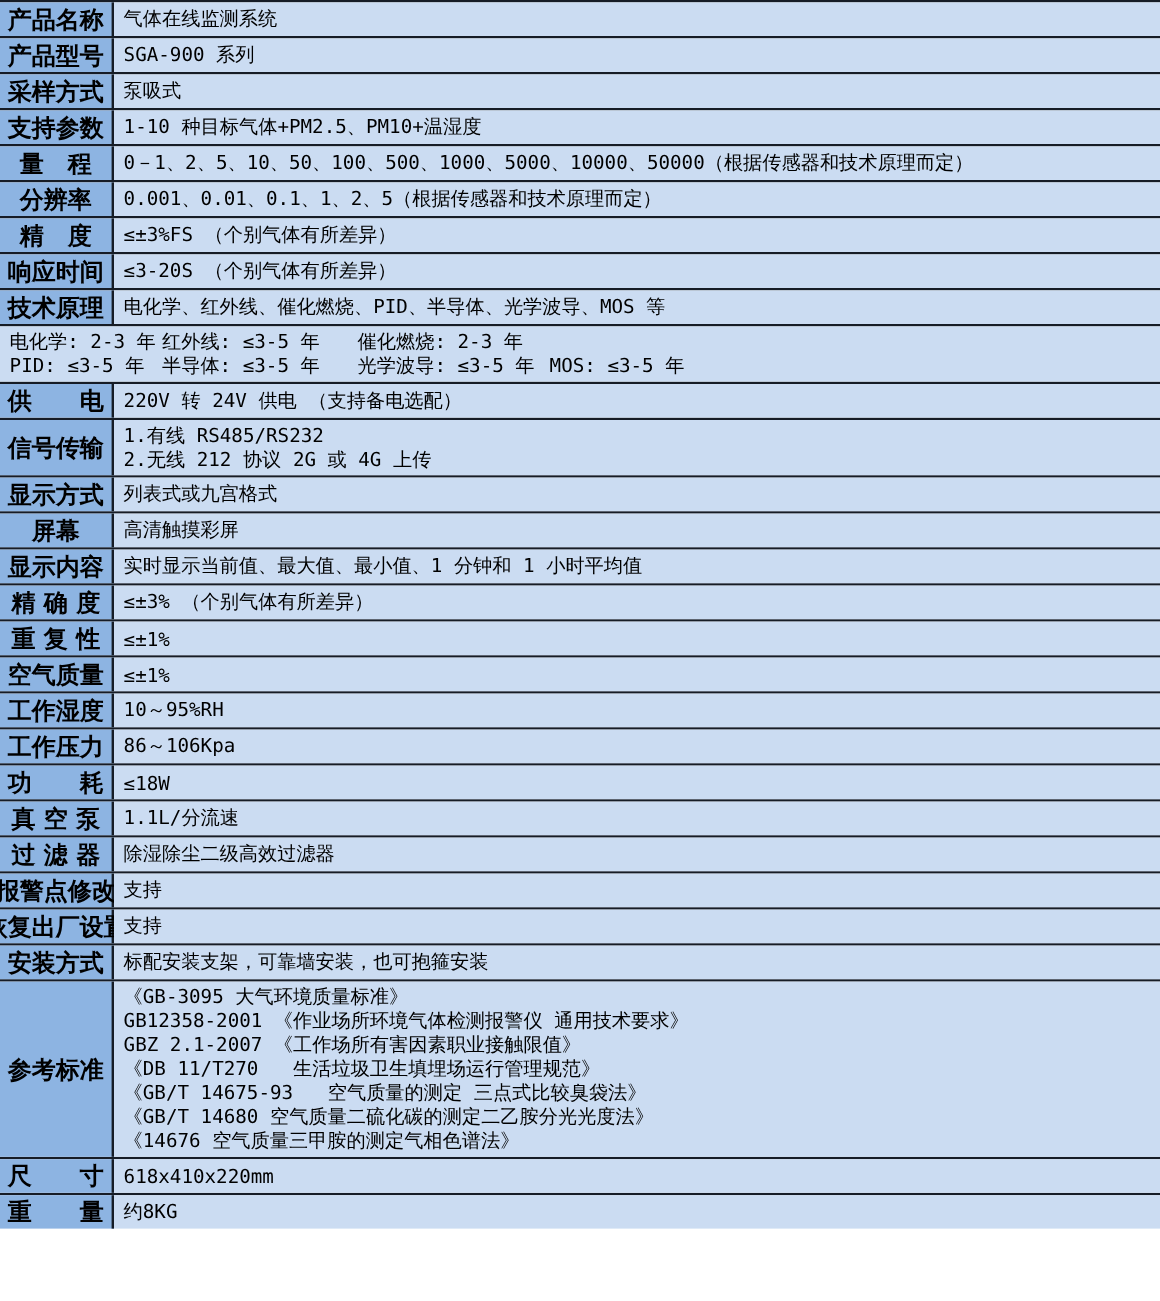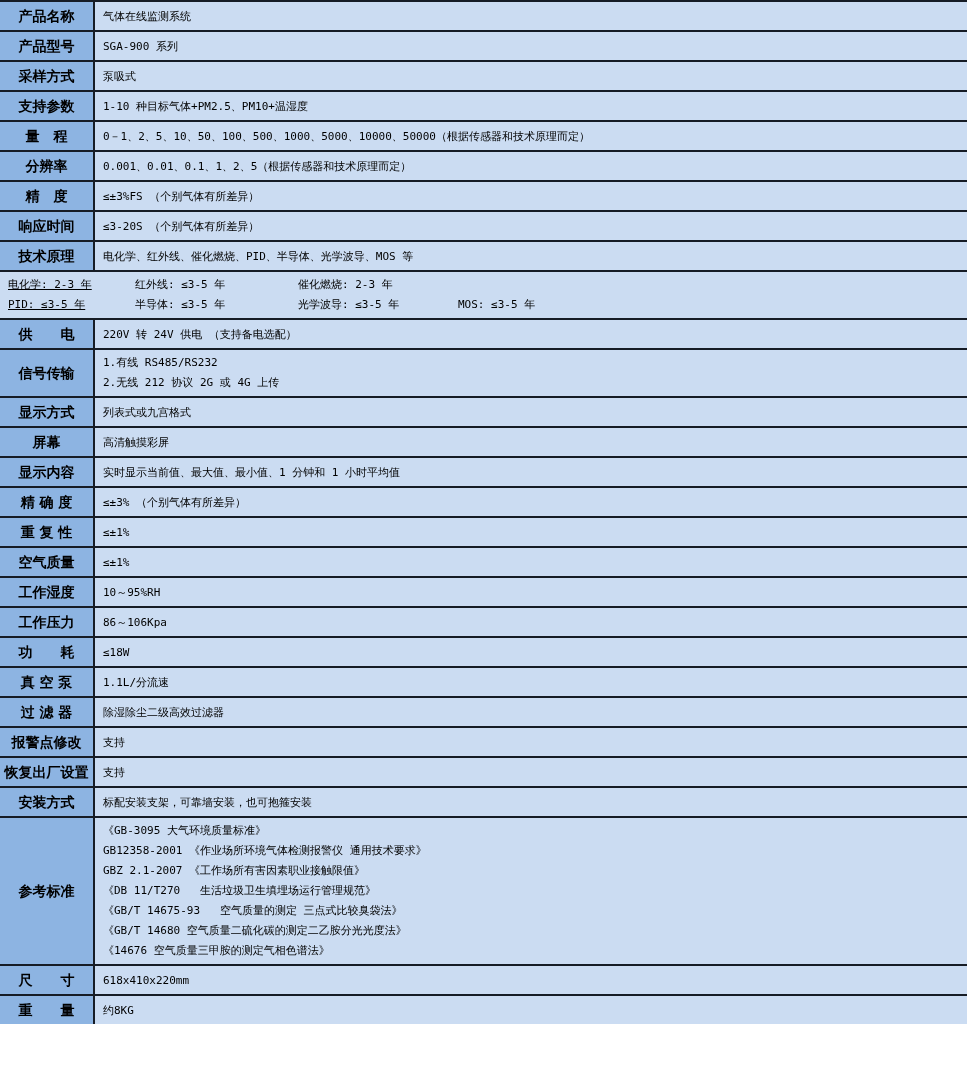--- a/index.html
+++ b/index.html
@@ -24,41 +24,41 @@
     flex:0 0 95px;
     width:95px;
     box-sizing:border-box;
     background:var(--label-bg);
     border-right:2px solid var(--border);
     display:flex;
     align-items:center;
     justify-content:center;
     text-align:center;
     font-weight:bold;
-    font-size:14px;
+    font-size:20px;
     line-height:18px;
     padding:2px 1px;
     white-space:pre;
   }
   .value-cell{
     flex:1;
     box-sizing:border-box;
     background:var(--value-bg);
     display:flex;
     flex-direction:column;
     justify-content:center;
     padding:3px 6px 3px 8px;
     font-family:"DejaVu Sans Mono","DejaVu Sans",sans-serif;
-    font-size:11px;
+    font-size:16px;
     min-height:28px;
   }
   .line{line-height:20px;white-space:pre-wrap;}
   .cols{display:flex;}
   .seg{display:inline-block;white-space:pre;}
-  .seg-0{width:127px;text-decoration:underline;}
+  .seg-0{width:127px;}
   .seg-1{width:163px;}
   .seg-2{width:160px;}
   .seg-3{flex:1;}
 </style>
 </head>
 <body>
 
 <div class="spec-table">
     <div class="row">
       <div class="label-cell">产品名称</div>

